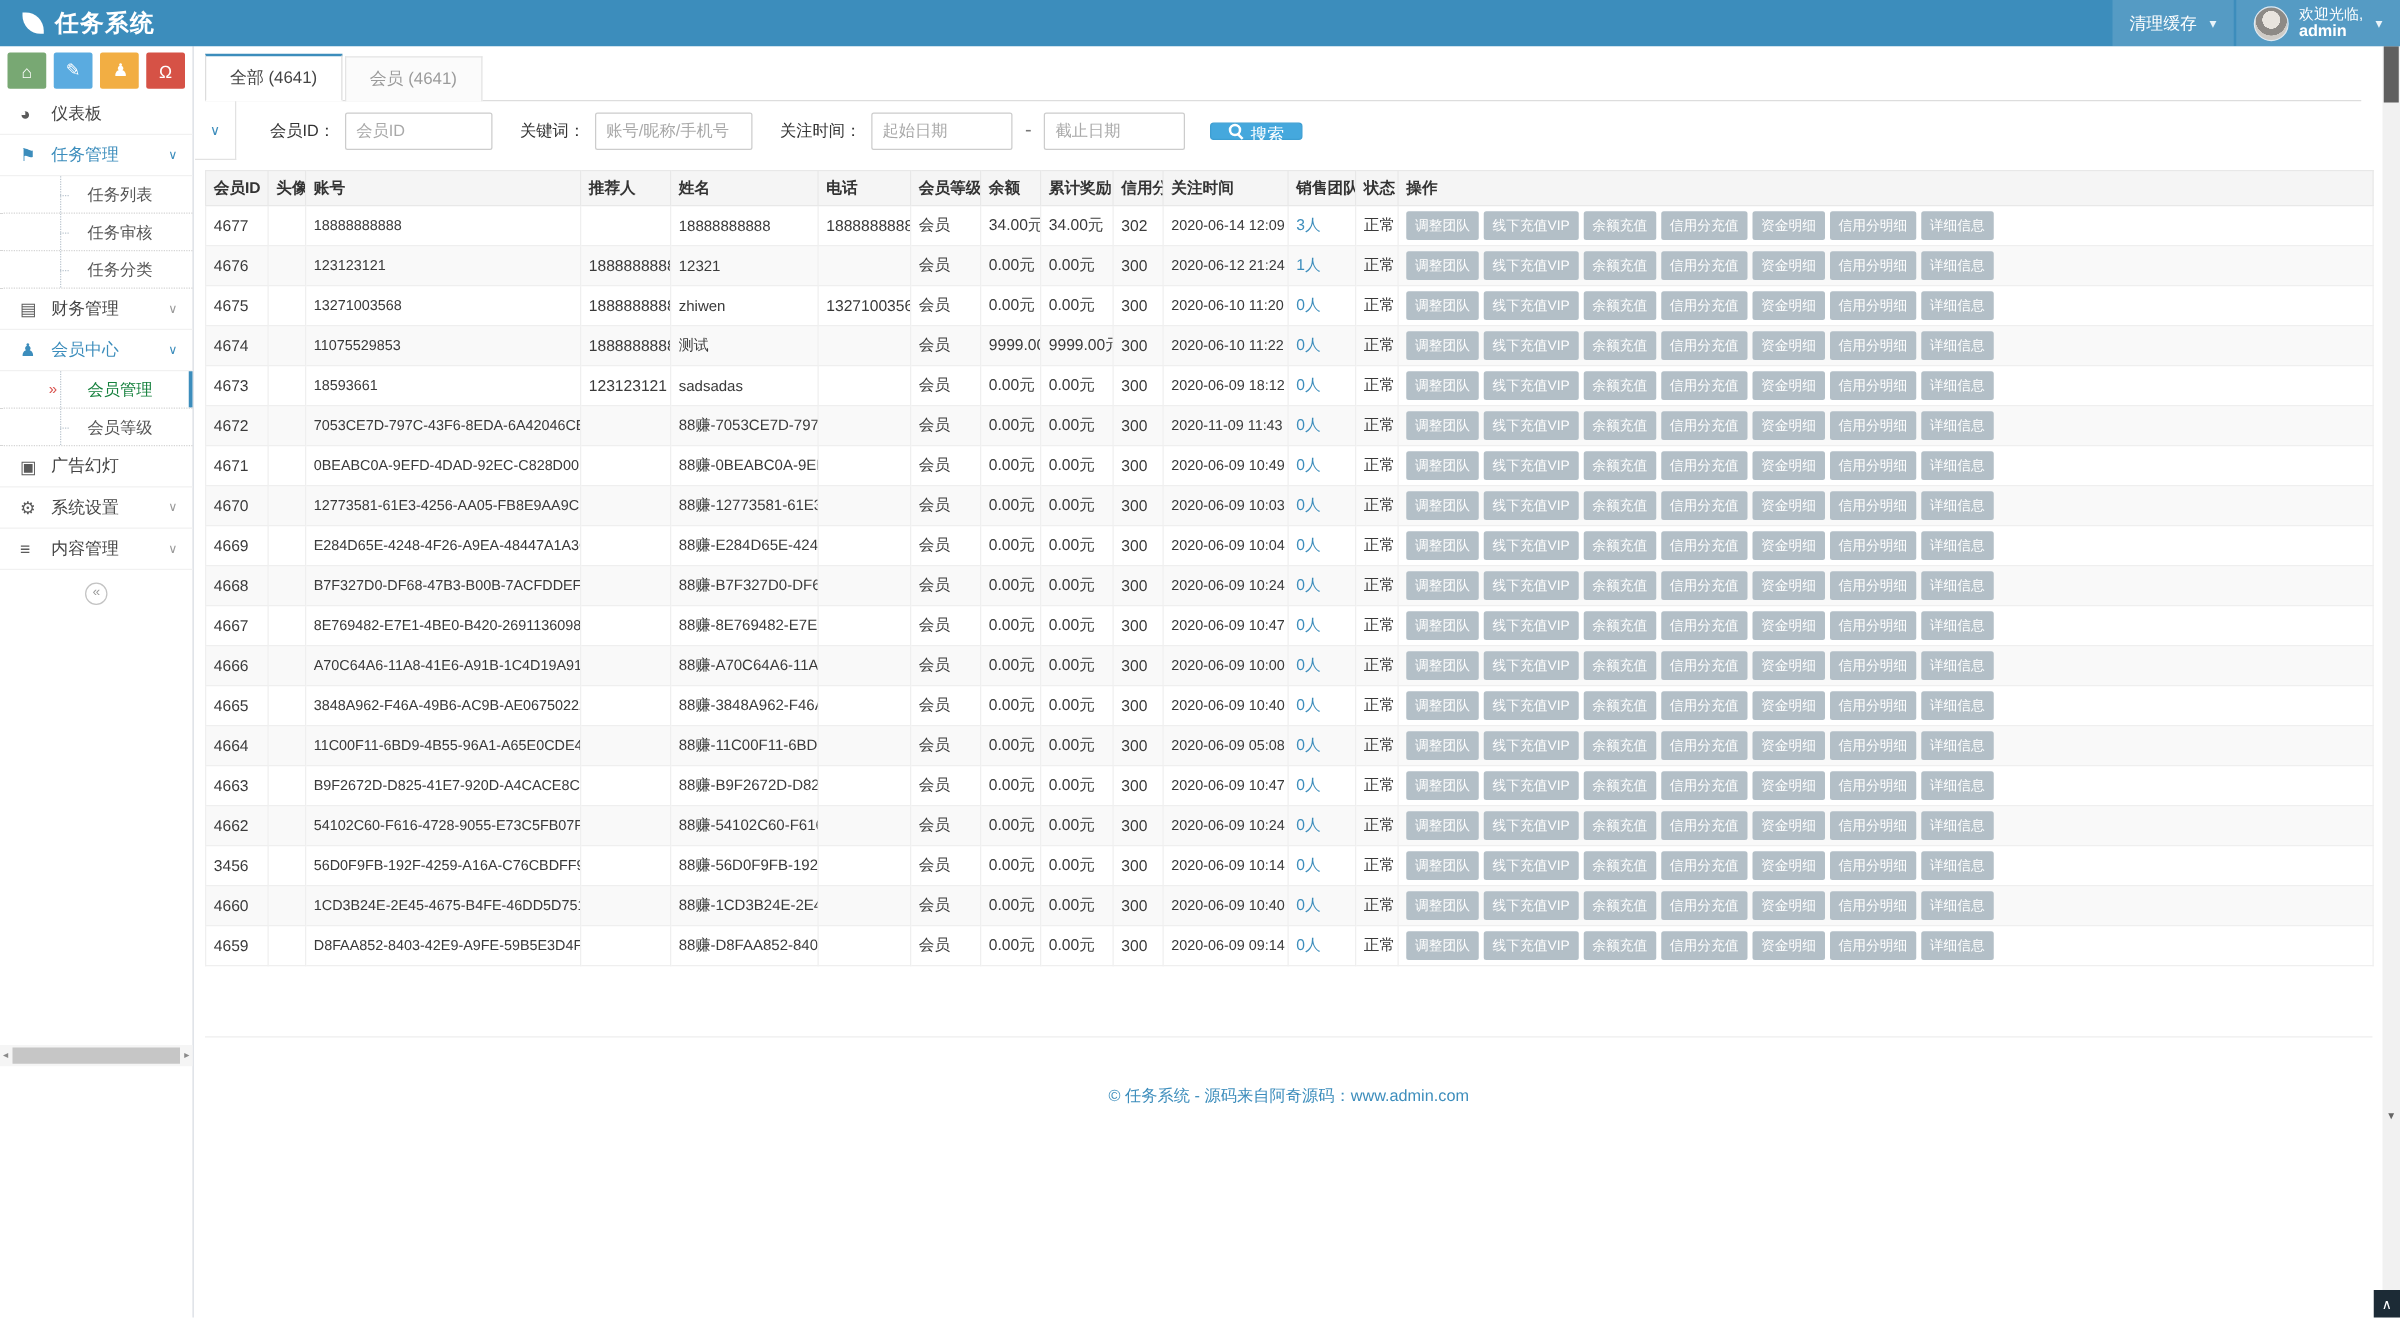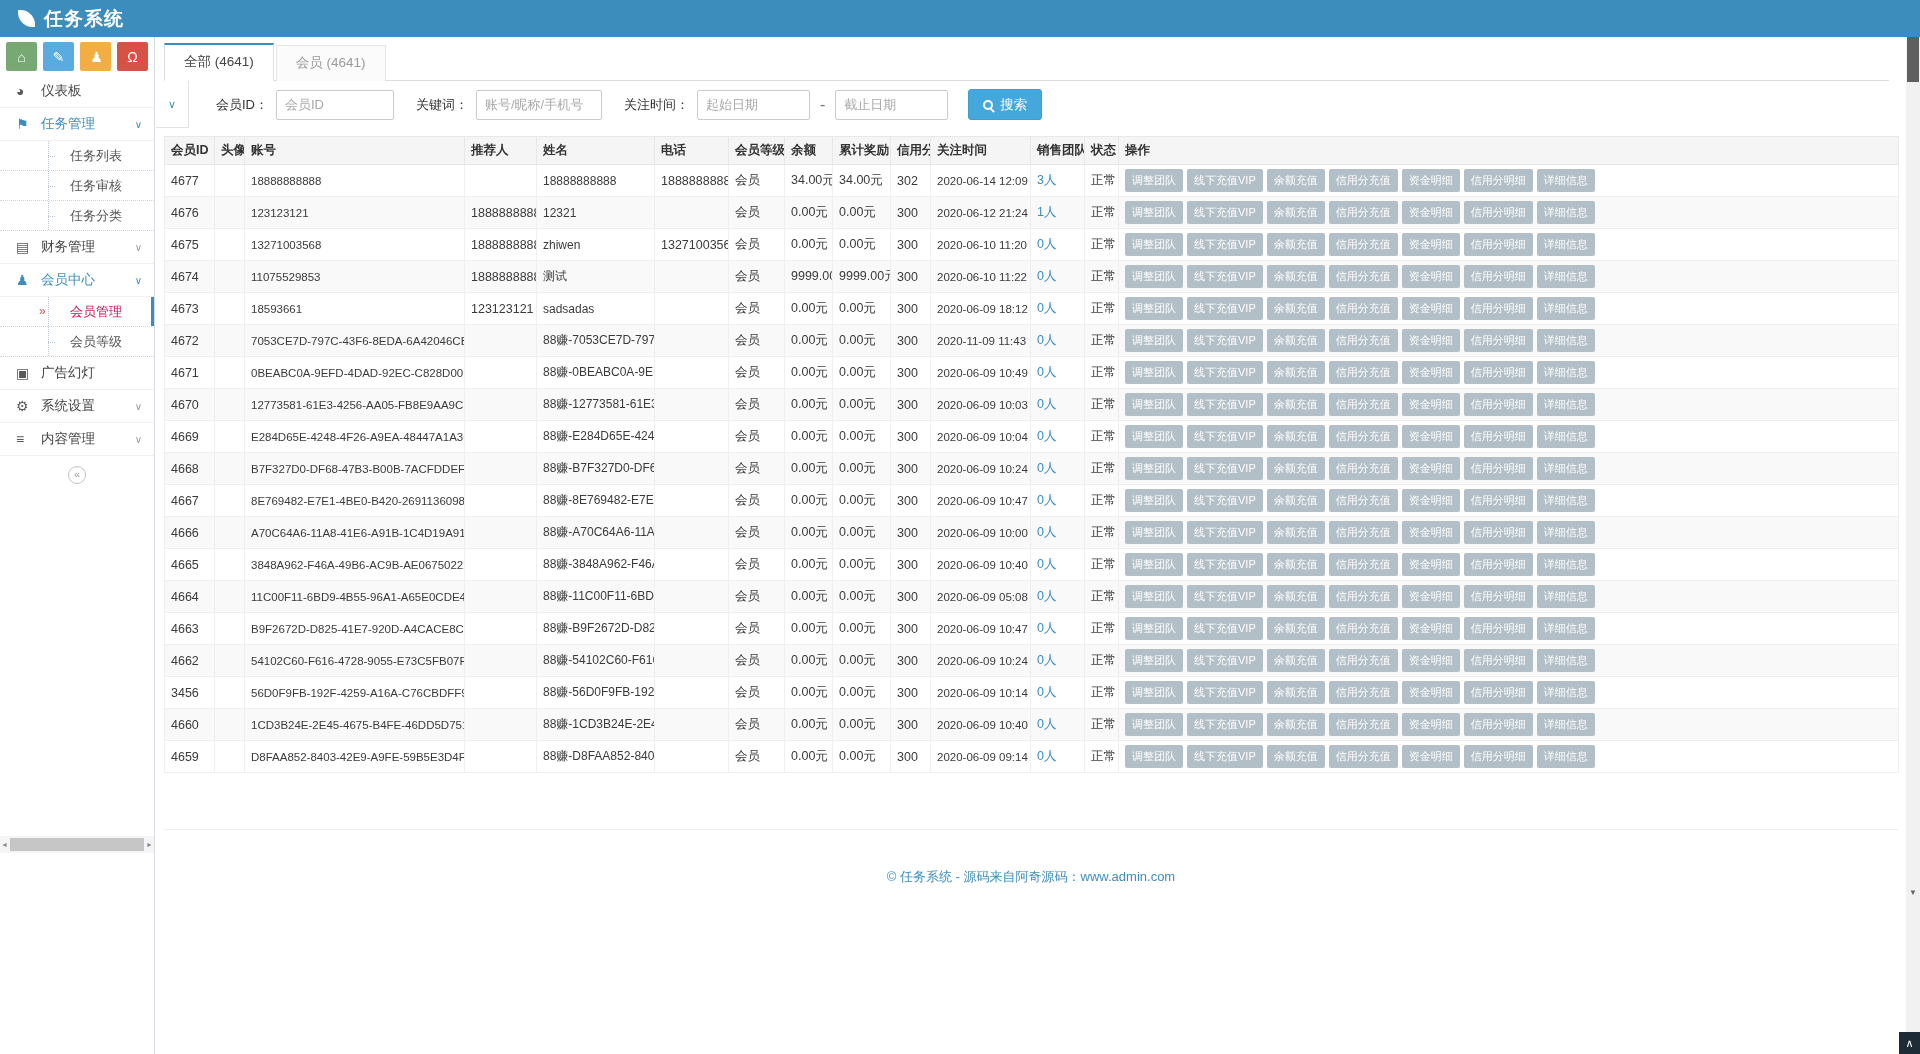--- a/index.html
+++ b/index.html
@@ -42,21 +42,21 @@
   .m-caret { margin-left:auto; margin-right:12px; font-size:10px; color:#9a9a9a; }
   .menu-item.blue .m-caret { color:#3c8dbc; }
 
   .submenu-item { height:30px; display:flex; align-items:center; padding-left:70px;
     position:relative; font-size:13px; color:#555; cursor:pointer;
     border-bottom:1px dotted #d5d5d5; }
   .submenu-item::before { content:""; position:absolute; left:48px; top:0; bottom:0;
     border-left:1px dotted #bcc6d0; }
   .submenu-item::after { content:""; position:absolute; left:48px; top:50%; width:7px;
     border-top:1px dotted #bcc6d0; }
-  .submenu-item.active { color:#be185d; box-shadow:inset -3px 0 0 #3c8dbc; }
+  .submenu-item.active { color:#15803d; box-shadow:inset -3px 0 0 #3c8dbc; }
   .submenu-item.active::after { display:none; }
   .active-marker { position:absolute; left:39px; top:50%; transform:translateY(-54%);
     color:#d9534f; font-size:12px; }
   .active-marker::before { content:"»"; }
 
   .collapse-circle { width:18px; height:18px; border:1px solid #c3c3c3; border-radius:50%;
     color:#9a9a9a; font-size:11px; line-height:15px; text-align:center;
     margin:10px auto 0; cursor:pointer; }
   .collapse-circle::before { content:"«"; }
 
@@ -88,23 +88,23 @@
     border-bottom:1px solid #e2e2e2; display:flex; align-items:center;
     justify-content:center; color:#3c8dbc; font-size:11px; cursor:pointer; }
   .filter-toggle::before { content:"∨"; }
   .filter-fields { display:flex; align-items:center; margin-left:27px; gap:8px; }
   .f-label { font-size:13px; color:#333; margin-left:14px; }
   .f-input { height:30px; border:1px solid #ccc; border-radius:2px; padding:0 8px;
     font-size:13px; color:#333; font-family:inherit; }
   .f-input::placeholder { color:#a9a9a9; }
   .w-id { width:118px; } .w-key { width:126px; } .w-date { width:113px; }
   .date-dash { color:#777; margin:0 2px; }
-  .search-btn { height:31px; margin-left:12px; padding:0 14px; background:#45a8dd;
+  .search-btn { height:14px; margin-left:12px; padding:0 14px; background:#45a8dd;
     border:1px solid #3d9ed2; border-radius:3px; color:#fff; font-size:13.5px;
-    display:flex; align-items:center; gap:7px; cursor:pointer; font-family:inherit; }
+    display:flex; gap:7px; cursor:pointer; font-family:inherit; }
   .mag { width:10px; height:10px; border:2px solid #fff; border-radius:50%;
     position:relative; display:inline-block; }
   .mag::after { content:""; position:absolute; width:2px; height:6px; background:#fff;
     transform:rotate(-45deg); right:-2px; bottom:-5px; }
 
   
   table.members { margin:8px 8px 0; width:1735px; border-collapse:collapse;
     table-layout:fixed; font-size:12.5px; }
   .members th { background:#f5f5f5; border:1px solid #e8e8e8; text-align:left;
     font-weight:bold; color:#333; padding:5px 6px; font-size:12.5px; white-space:nowrap;
@@ -151,20 +151,32 @@
   .g-bell::before { content:"Ω"; }
   .g-chev::before { content:"∨"; }
 </style>
 </head>
 <body>
 
 <div class="navbar">
   <div class="brand">
     <span class="leaf"></span>
     <span>任务系统</span>
+  </div>
+  <div class="nav-right">
+    <div class="nav-block caret-down">
+      <span>清理缓存</span>
+    </div>
+    <div class="nav-block caret-down">
+      <span class="avatar"></span>
+      <span class="welcome">
+        <span>欢迎光临,</span><br>
+        <b>admin</b>
+      </span>
+    </div>
   </div>
 </div>
 
 <aside class="sidebar">
   <div class="quickbar">
     <span class="qbtn q-home g-home"></span>
     <span class="qbtn q-pencil g-pencil"></span>
     <span class="qbtn q-users g-users"></span>
     <span class="qbtn q-bell g-bell"></span>
   </div>

